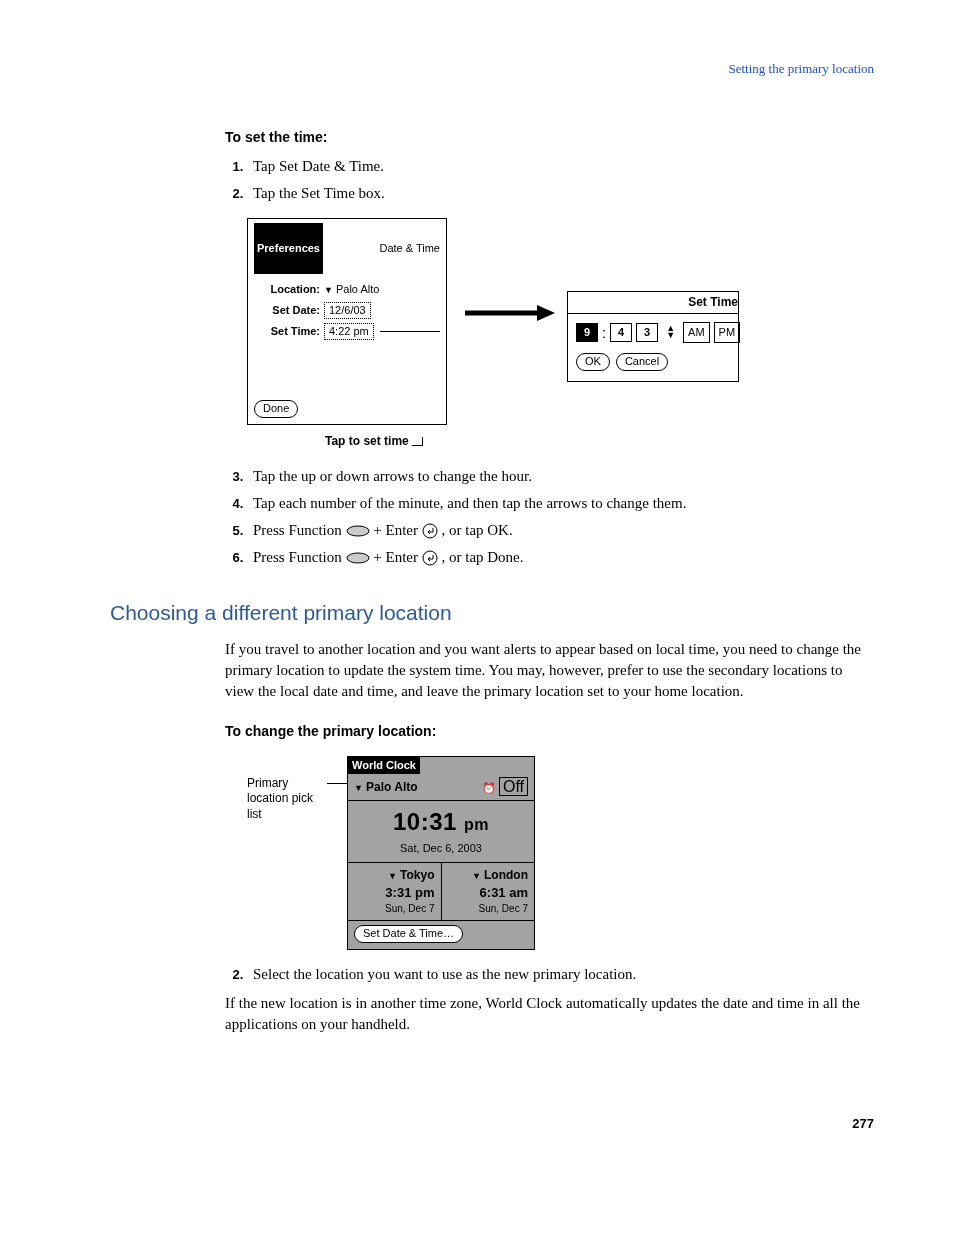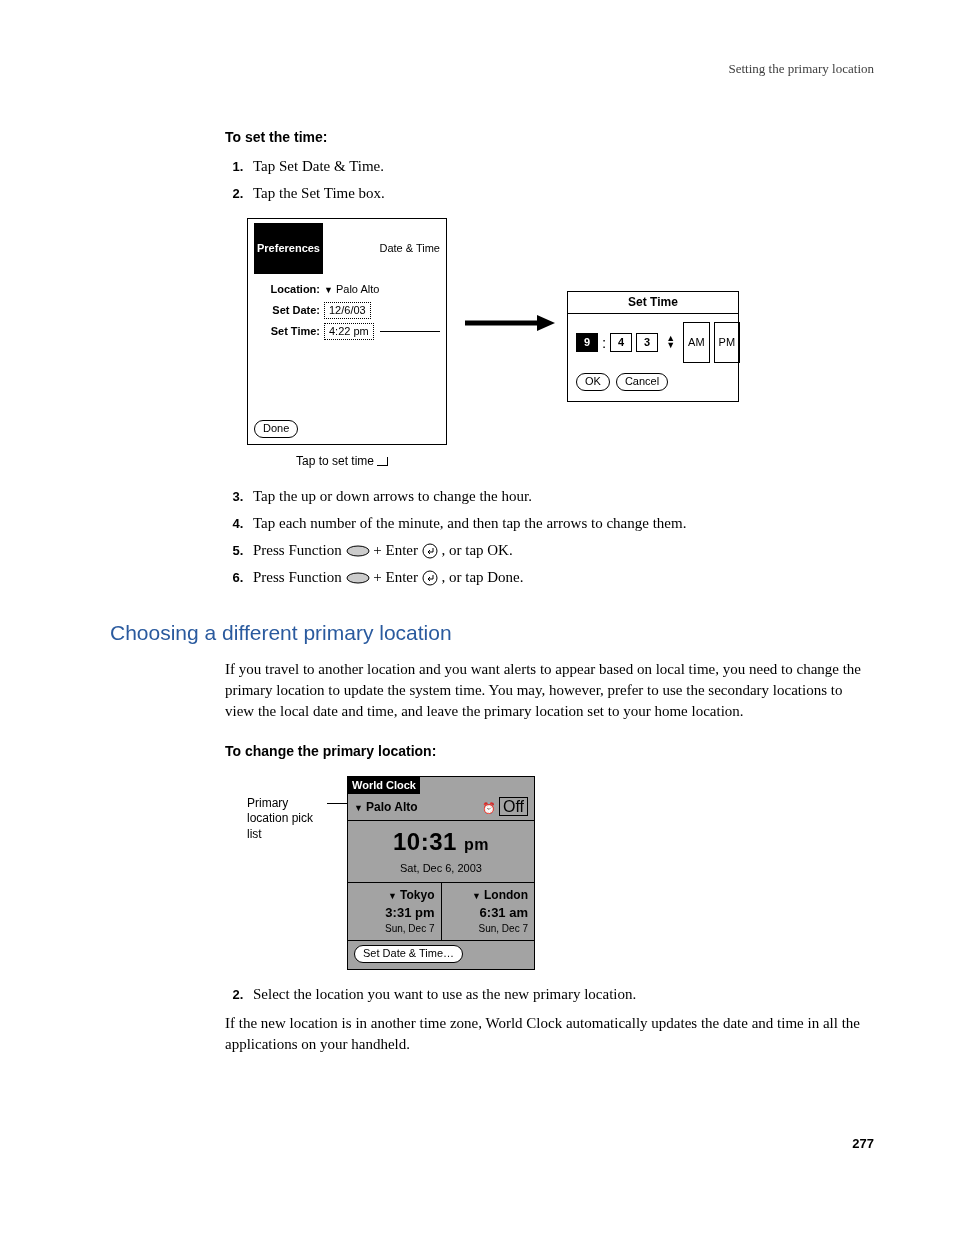--- a/index.html
+++ b/index.html
@@ -9,21 +9,21 @@
     background: #fff;
     margin: 0;
     padding: 60px 80px 60px 110px;
     width: 954px;
     box-sizing: border-box;
     line-height: 1.4;
   }
   .header-right {
     text-align: right;
     font-size: 13px;
-    color: #404040;
+    color: #1d4ed8;
     margin-bottom: 50px;
   }
   .content {
     margin-left: 115px;
   }
   .sub-heading {
     font-family: Arial, Helvetica, sans-serif;
     font-weight: bold;
     font-size: 14px;
     margin-top: 20px;
@@ -119,43 +119,44 @@
     font-size:11px;
   }
   .palm-btn {
     border:1px solid #000;
     border-radius:10px;
     padding:0 8px;
     font-size:11px;
     display:inline-block;
     background:#fff;
   }
-  .palm-screen .done-row { margin-top:80px; }
+  .palm-screen .done-row { margin-top:60px; }
 
   .arrow-block {
     flex:0 0 auto;
     margin: -10px 12px 0 18px;
   }
   .caption {
     font-family: Arial, Helvetica, sans-serif;
     font-size: 12px;
-    margin:4px 0 16px 71px;
+    margin:4px 0 16px 100px;
+    font-weight:bold;
   }
 
   
   .settime-dialog {
     border:1px solid #000;
     width:170px;
     font-family: Arial, Helvetica, sans-serif;
     padding:0;
     background:#fff;
     margin-top:30px;
   }
   .settime-dialog .dlg-title {
-    text-align:center;
+    text-align:right;
     font-weight:bold;
     font-size:12px;
     border-bottom:1px solid #000;
     padding:2px 0;
   }
   .settime-dialog .dlg-body {
     padding:8px 8px 10px 8px;
   }
   .settime-dialog .time-row {
     display:flex;
@@ -170,21 +171,21 @@
     font-size:11px;
     font-weight:bold;
     padding:1px 3px;
   }
   .settime-dialog .digit.sel {
     background:#000;color:#fff;
   }
   .settime-dialog .ampm {
     border:1px solid #000;
     font-size:11px;
-    padding:12px 4px;
+    padding:2px 4px;
   }
   .settime-dialog .btn-row {
     display:flex;
     gap:6px;
   }
 
   
   .wc-wrap {
     display:flex;
     align-items:flex-start;

